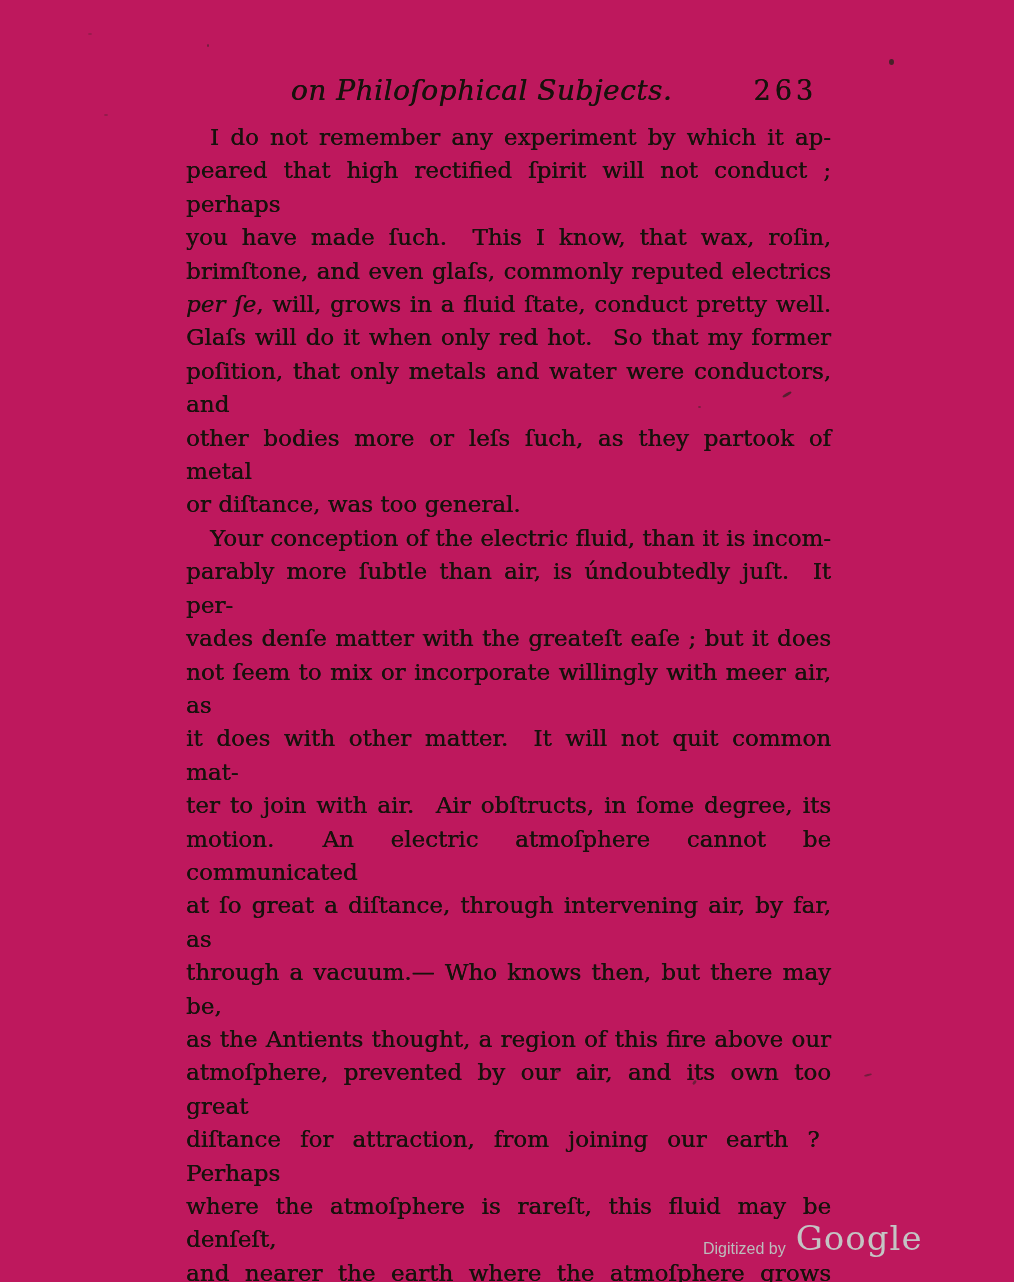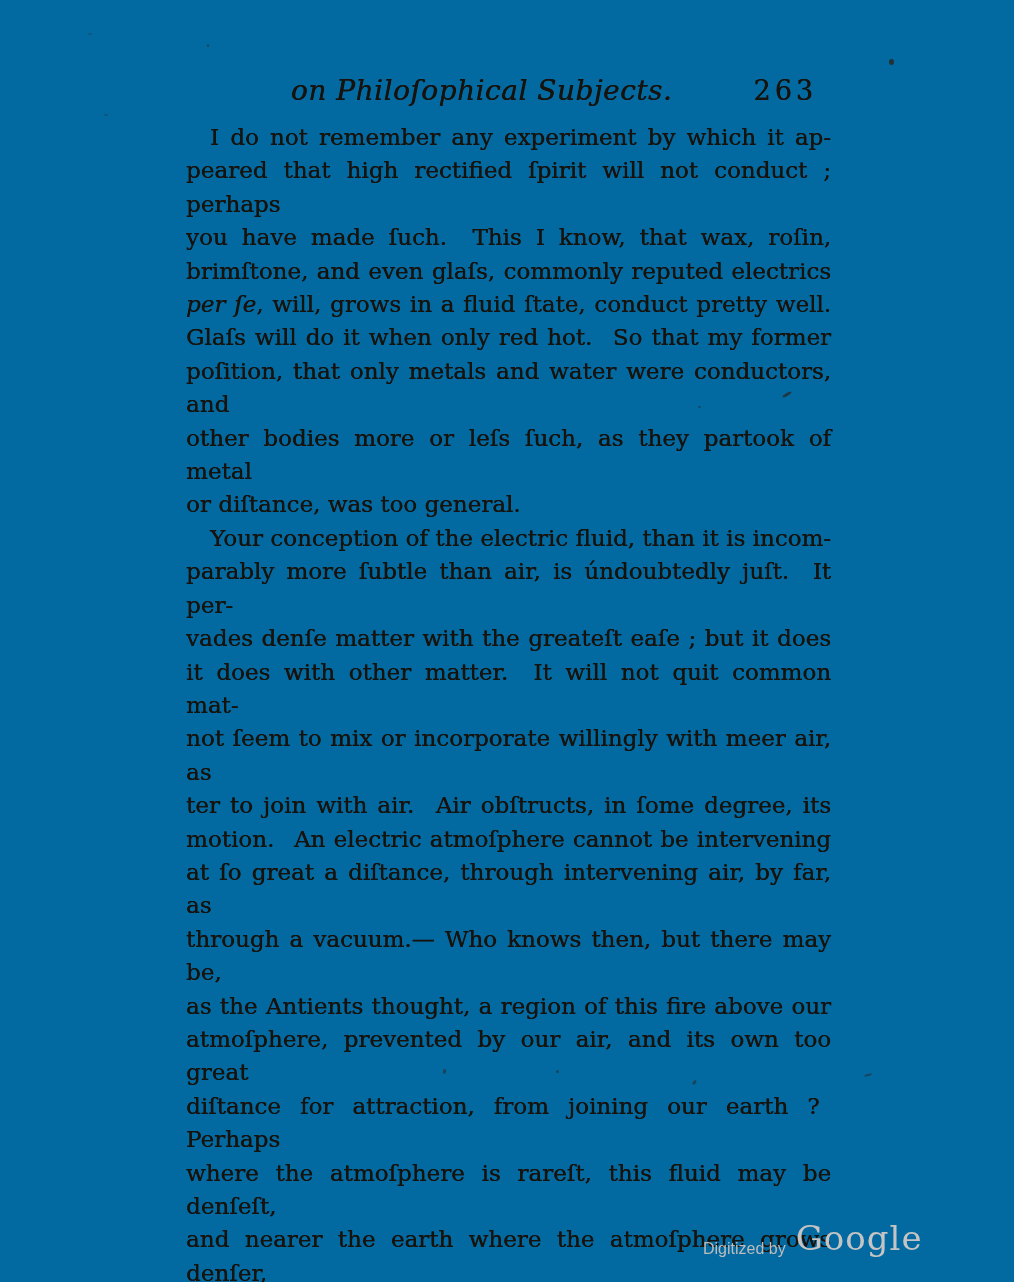--- a/index.html
+++ b/index.html
@@ -1,19 +1,19 @@
 <!DOCTYPE html>
 <html><head>
 <meta charset="utf-8">
 <style>
   html,body { margin:0; padding:0; background:#e8e8e8; }
   .page {
     position:relative;
     width:1014px; height:1282px;
-    background:#0369a1;
+    background:#be185d;
     font-family:"DejaVu Serif", serif;
     color:#17120c;
     overflow:hidden;
   }
   
   .header { position:absolute; left:186px; top:74px; width:645px; height:46px; }
   .running-title {
     position:absolute; left:calc(50% - 27px); transform:translateX(-50%);
     font-style:italic; font-size:28px; letter-spacing:0.5px; white-space:nowrap;
     text-shadow:0.4px 0 0 currentColor;
@@ -64,24 +64,24 @@
         <div class="line"><span class="it">per ſe</span><span>, will, grows in a fluid ſtate, conduct pretty well.</span></div>
         <div class="line"><span>Glaſs will do it when only red hot.  So that my former</span></div>
         <div class="line"><span>poſition, that only metals and water were conductors, and</span></div>
         <div class="line"><span>other bodies more or leſs ſuch, as they partook of metal</span></div>
         <div class="line last"><span>or diſtance, was too general.</span></div>
       </div>
       <div>
         <div class="line indent"><span>Your conception of the electric fluid, than it is incom-</span></div>
         <div class="line"><span>parably more ſubtle than air, is úndoubtedly juſt.  It per-</span></div>
         <div class="line"><span>vades denſe matter with the greateſt eaſe ; but it does</span></div>
+        <div class="line"><span>not ſeem to mix or incorporate willingly with meer air, as</span></div>
         <div class="line"><span>it does with other matter.  It will not quit common mat-</span></div>
-        <div class="line"><span>not ſeem to mix or incorporate willingly with meer air, as</span></div>
         <div class="line"><span>ter to join with air.  Air obſtructs, in ſome degree, its</span></div>
-        <div class="line"><span>motion.  An electric atmoſphere cannot be intervening</span></div>
+        <div class="line"><span>motion.  An electric atmoſphere cannot be communicated</span></div>
         <div class="line"><span>at ſo great a diſtance, through intervening air, by far, as</span></div>
         <div class="line"><span>through a vacuum.— Who knows then, but there may be,</span></div>
         <div class="line"><span>as the Antients thought, a region of this fire above our</span></div>
         <div class="line"><span>atmoſphere, prevented by our air, and its own too great</span></div>
         <div class="line"><span>diſtance for attraction, from joining our earth ?  Perhaps</span></div>
         <div class="line"><span>where the atmoſphere is rareſt, this fluid may be denſeſt,</span></div>
         <div class="line"><span>and nearer the earth where the atmoſphere grows denſer,</span></div>
       </div>
     </div>
 

